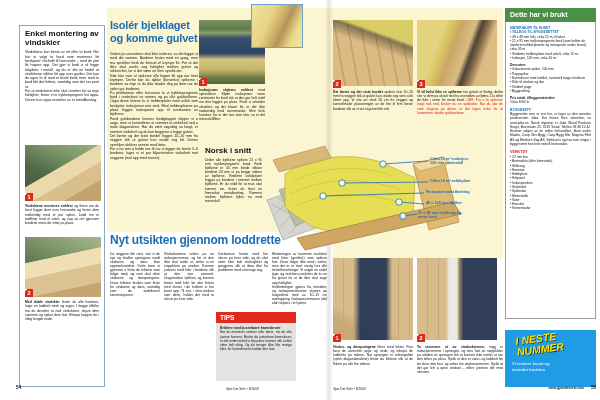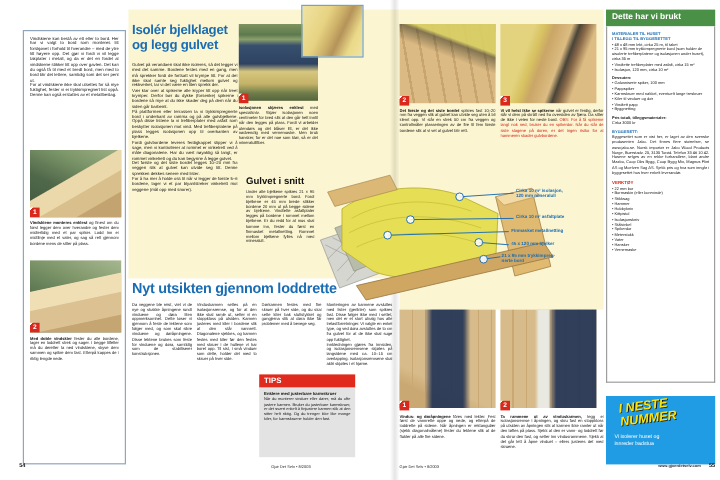--- a/index.html
+++ b/index.html
@@ -45,57 +45,58 @@
   .gutter{background:linear-gradient(90deg,rgba(0,0,0,0),rgba(0,0,0,.10),rgba(0,0,0,0));}
 </style>
 </head>
 <body>
 
 <div class="abs panel" style="left:107px;top:8px;width:226px;height:224px;"></div>
 <div class="abs panel" style="left:333px;top:8px;width:170px;height:250px;"></div>
 <div class="abs gutter" style="left:325px;top:0;width:8px;height:400px;"></div>
 
 <div class="abs whitebox" style="left:19px;top:25px;width:86px;height:362px;padding:4px 5px;box-sizing:border-box;">
+  <div style="font-size:8px;font-weight:bold;line-height:1.08;margin-bottom:3px;">Enkel montering av vindskier</div>
   <div class="micro pre" style="height:92px;">Vindskiene kan bestå av ett eller to bord. Her har vi valgt to bord som monteres litt forskjøvet i forhold til hverandre – med de ytre litt høyere opp. Det gjør vi fordi vi vil legge takplater i metall, og da er det en fordel at vindskiene stikker litt opp over gavlen. Det kan du også få til med et bredt bord, men med to bord blir det lettere, samtidig som det ser pent ut.
 For at vindskiene ikke skal utsettes for så mye fuktighet, fester vi ei trykkimpregnert list oppå. Denne kan også erstattes av et metallbeslag.</div>
   <div style="position:relative;margin-top:3px;">
     <div class="ph ph-roof1" style="position:relative;width:76px;height:56px;"></div>
     <div class="badge" style="left:0;top:48px;">1</div>
     <p class="cap" style="margin:3px 0 0 0;height:30px;"><span class="lead">Vindskiene monteres enklest</span><span> og finest om du først legger dem over hverandre og fester dem midlertidig med et par spiker. Lodd inn ei midtlinje med et vater, og sag så rett gjennom bordene mens de sitter på plass.</span></p>
   </div>
   <div style="position:relative;margin-top:3px;">
     <div class="ph ph-roof2" style="position:relative;width:76px;height:60px;"></div>
     <div class="badge" style="left:0;top:52px;">2</div>
     <p class="cap" style="margin:3px 0 0 0;height:30px;"><span class="lead">Med doble vindskier</span><span> fester du alle bordene, lager en loddrett strek og sager. I begge tilfeller må du deretter ta ned vindskiene, skyve dem sammen og spikre dem fast. Etterpå kappes de i riktig lengde nede.</span></p>
   </div>
 </div>
 
 <div class="abs headline pre" style="left:110px;top:19px;width:90px;font-size:11px;line-height:1.15;">Isolér bjelklaget
-og legg gulvet</div>
+og komme gulvet</div>
 <div class="abs micro pre" style="left:110px;top:52px;width:88px;height:178px;">Gulvet på verandaen skal ikke isoleres, så det legger vi med det samme. Bordene festes med en gang, men må sprekker fordi de fortsatt vil krympe litt. For at det ikke skal samle seg fuktighet mellom gulvet og rekkverket, lar vi det være en liten sprekk der.
 Vær klar over at spikerne alle kryper litt opp når treet krymper. Derfor bør du dykke (forsenke) spikerne i bordene så mye at du ikke skader deg på dem når du siden går barbeint.
 På plattformen eller terrassen la vi trykkimpregnerte bord i underkant av ramma og på alle gulvbjelkene. Oppå disse listene la vi trefiberplater med asfalt som beskytter isolasjonen mot vind. Med trefiberplatene på plass legges isolasjonen opp til overkanten av bjelkene.
 Fordi gulvbordene leveres ferdigkappet slipper vi å sage, men vi kontrollerer at rommet er vinkelrett ved å måle diagonalene. Har du vært nøyaktig så langt, er rommet vinkelrett og du kan begynne å legge gulvet.
 Det første og det siste bordet legges 10–20 mm fra veggen slik at gulvet kan utvide seg litt. Denne sprekken dekkes senere med lister.
 For å ha mer å holde oss til når vi legger de første 5–6 bordene, lager vi et par blyantstreker vinkelrett mot veggene (mål opp med snorer).</div>
 
 <div class="ph ph-man-cut" style="left:199px;top:20px;width:66px;height:64px;"></div>
 <div class="ph ph-inset" style="left:251px;top:4px;width:52px;height:44px;box-sizing:border-box;z-index:4;"></div>
 <div class="badge" style="left:199px;top:78px;">1</div>
 <p class="abs cap" style="left:199px;top:88px;width:66px;height:54px;margin:0;"><span class="lead">Isolasjonen skjæres enklest</span><span> med spesialkniv. Skjær isolasjonen noen centimeter for bred slik at den går helt inntil når den legges på plass. Fordi vi arbeider utendørs og det blåser litt, er det ikke nødvendig med vernemaske. Men bruk hansker, for er det noe som klør, så er det mineralullfiber.</span></p>
 
 <div class="ph ph-floor" style="left:333px;top:20px;width:80px;height:66px;"></div>
 <div class="badge" style="left:333px;top:80px;">2</div>
 <p class="abs cap" style="left:333px;top:90px;width:80px;height:46px;margin:0;"><span class="lead">Det første og det siste bordet</span><span> spikres fast 10–20 mm fra veggen slik at gulvet kan utvide seg uten å bli klemt opp. Vi slår en strek 50 cm fra veggen og kontrollmåler plasseringen av de fire til fem første bordene slik at vi vet at gulvet blir rett.</span></p>
 
 <div class="ph ph-hammer" style="left:417px;top:20px;width:80px;height:66px;"></div>
 <div class="badge" style="left:417px;top:80px;">3</div>
 <p class="abs cap" style="left:417px;top:90px;width:86px;height:62px;margin:0;"><span class="lead">Vi vil helst ikke se spikerne</span><span> når gulvet er ferdig, derfor slår vi dem på skrått ned fra oversiden av fjæra. Da sitter de ikke i veien for neste bord.</span> <span class="obs">OBS: For å få spikerne langt nok ned, bruker du en spikerdor. Når du slår de siste slagene på doren, er det ingen risiko for at hammeren skader gulvbordene.</span></p>
 
-<div class="abs" style="left:205px;top:146px;font-size:8px;font-weight:bold;">Gulvet i snitt</div>
+<div class="abs" style="left:205px;top:146px;font-size:8px;font-weight:bold;">Norsk i snitt</div>
 <div class="abs micro" style="left:205px;top:158px;width:57px;height:74px;font-size:3.4px;">Under alle bjelkene spikres 21 x 95 mm trykkimpregnerte bord. Fordi bjelkene er 45 mm brede stikker bordene 20 mm ut på begge sidene av bjelkene. Vindtette asfaltplater legges på bordene i rommet mellom bjelkene. Er du redd for at mus skal komme inn, fester du først en finmasket metallnetting. Rommet mellom bjelkene fylles nå med mineralull.</div>
 
 <svg class="abs" style="left:263px;top:138px;" width="242" height="120" viewBox="0 0 242 120">
 
   <polygon points="4,62 40,50 58,88 20,102" fill="#d6d6d0" stroke="#9a9a94" stroke-width="0.6"></polygon>
   <g stroke="#8a8a84" stroke-width="0.4">
     <line x1="8" y1="66" x2="44" y2="84"></line>
       <line x1="14" y1="60" x2="50" y2="78"></line>
       <line x1="20" y1="55" x2="56" y2="73"></line>
     <line x1="10" y1="78" x2="34" y2="54"></line>

